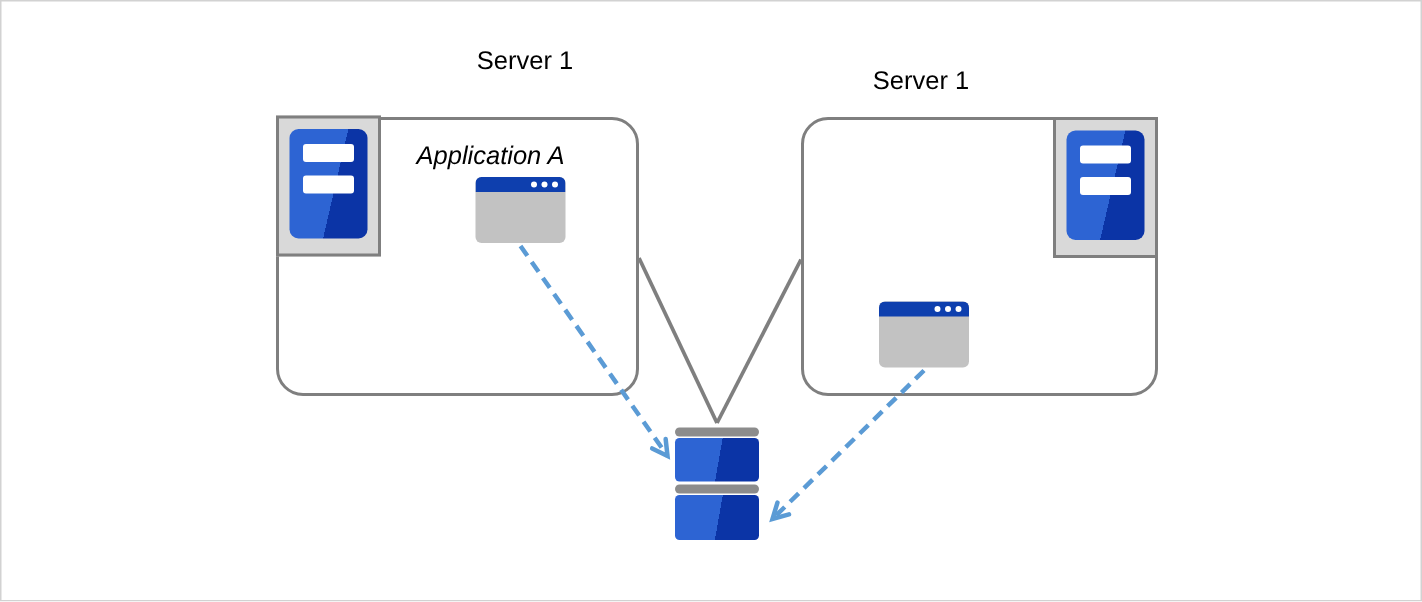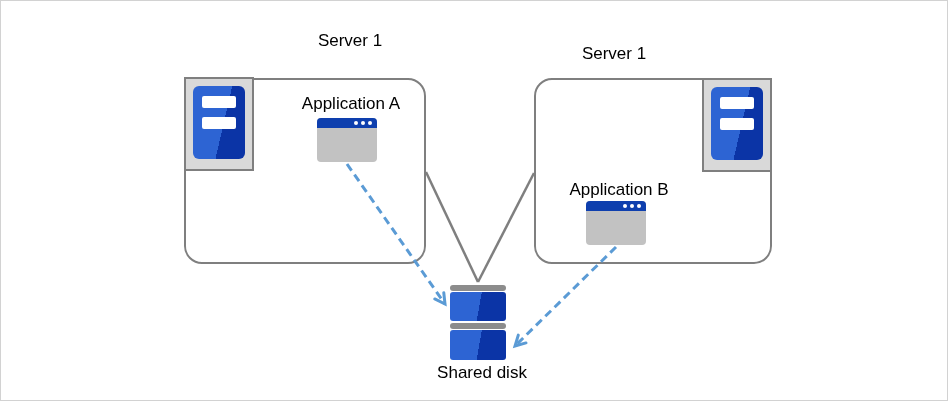--- a/index.html
+++ b/index.html
@@ -33,21 +33,21 @@
     position: absolute;
     transform: translateX(-50%);
     white-space: nowrap;
     font-size: 17px;
     color: #000000;
     z-index: 6;
     line-height: 1.1;
   }
   .lbl-server1 { left: 349px; top: 31px; }
   .lbl-server2 { left: 613px; top: 44px; }
-  .lbl-app-a   { left: 350px; top: 94px; }
+  .lbl-app-a   { left: 326px; top: 94px; font-style: italic; }
   .lbl-app-b   { left: 618px; top: 180px; }
   .lbl-disk    { left: 481px; top: 363px; }
 
   
   .server-icon {
     position: absolute;
     width: 70px;
     height: 94px;
     background: #d9d9d9;
     border: 2px solid #7f7f7f;
@@ -138,22 +138,20 @@
 <body>
 
 <div class="canvas">
 
   <div class="server-box box-s1"></div>
   <div class="server-box box-s2"></div>
 
   <div class="diagram-label lbl-server1">Server 1</div>
   <div class="diagram-label lbl-server2">Server 1</div>
   <div class="diagram-label lbl-app-a">Application A</div>
-  <div class="diagram-label lbl-app-b">Application B</div>
-  <div class="diagram-label lbl-disk">Shared disk</div>
 
   <div class="server-icon icon-s1">
     <div class="tower">
       <div class="tower-slot slot-1"></div>
       <div class="tower-slot slot-2"></div>
     </div>
   </div>
   <div class="server-icon icon-s2">
     <div class="tower">
       <div class="tower-slot slot-1"></div>

